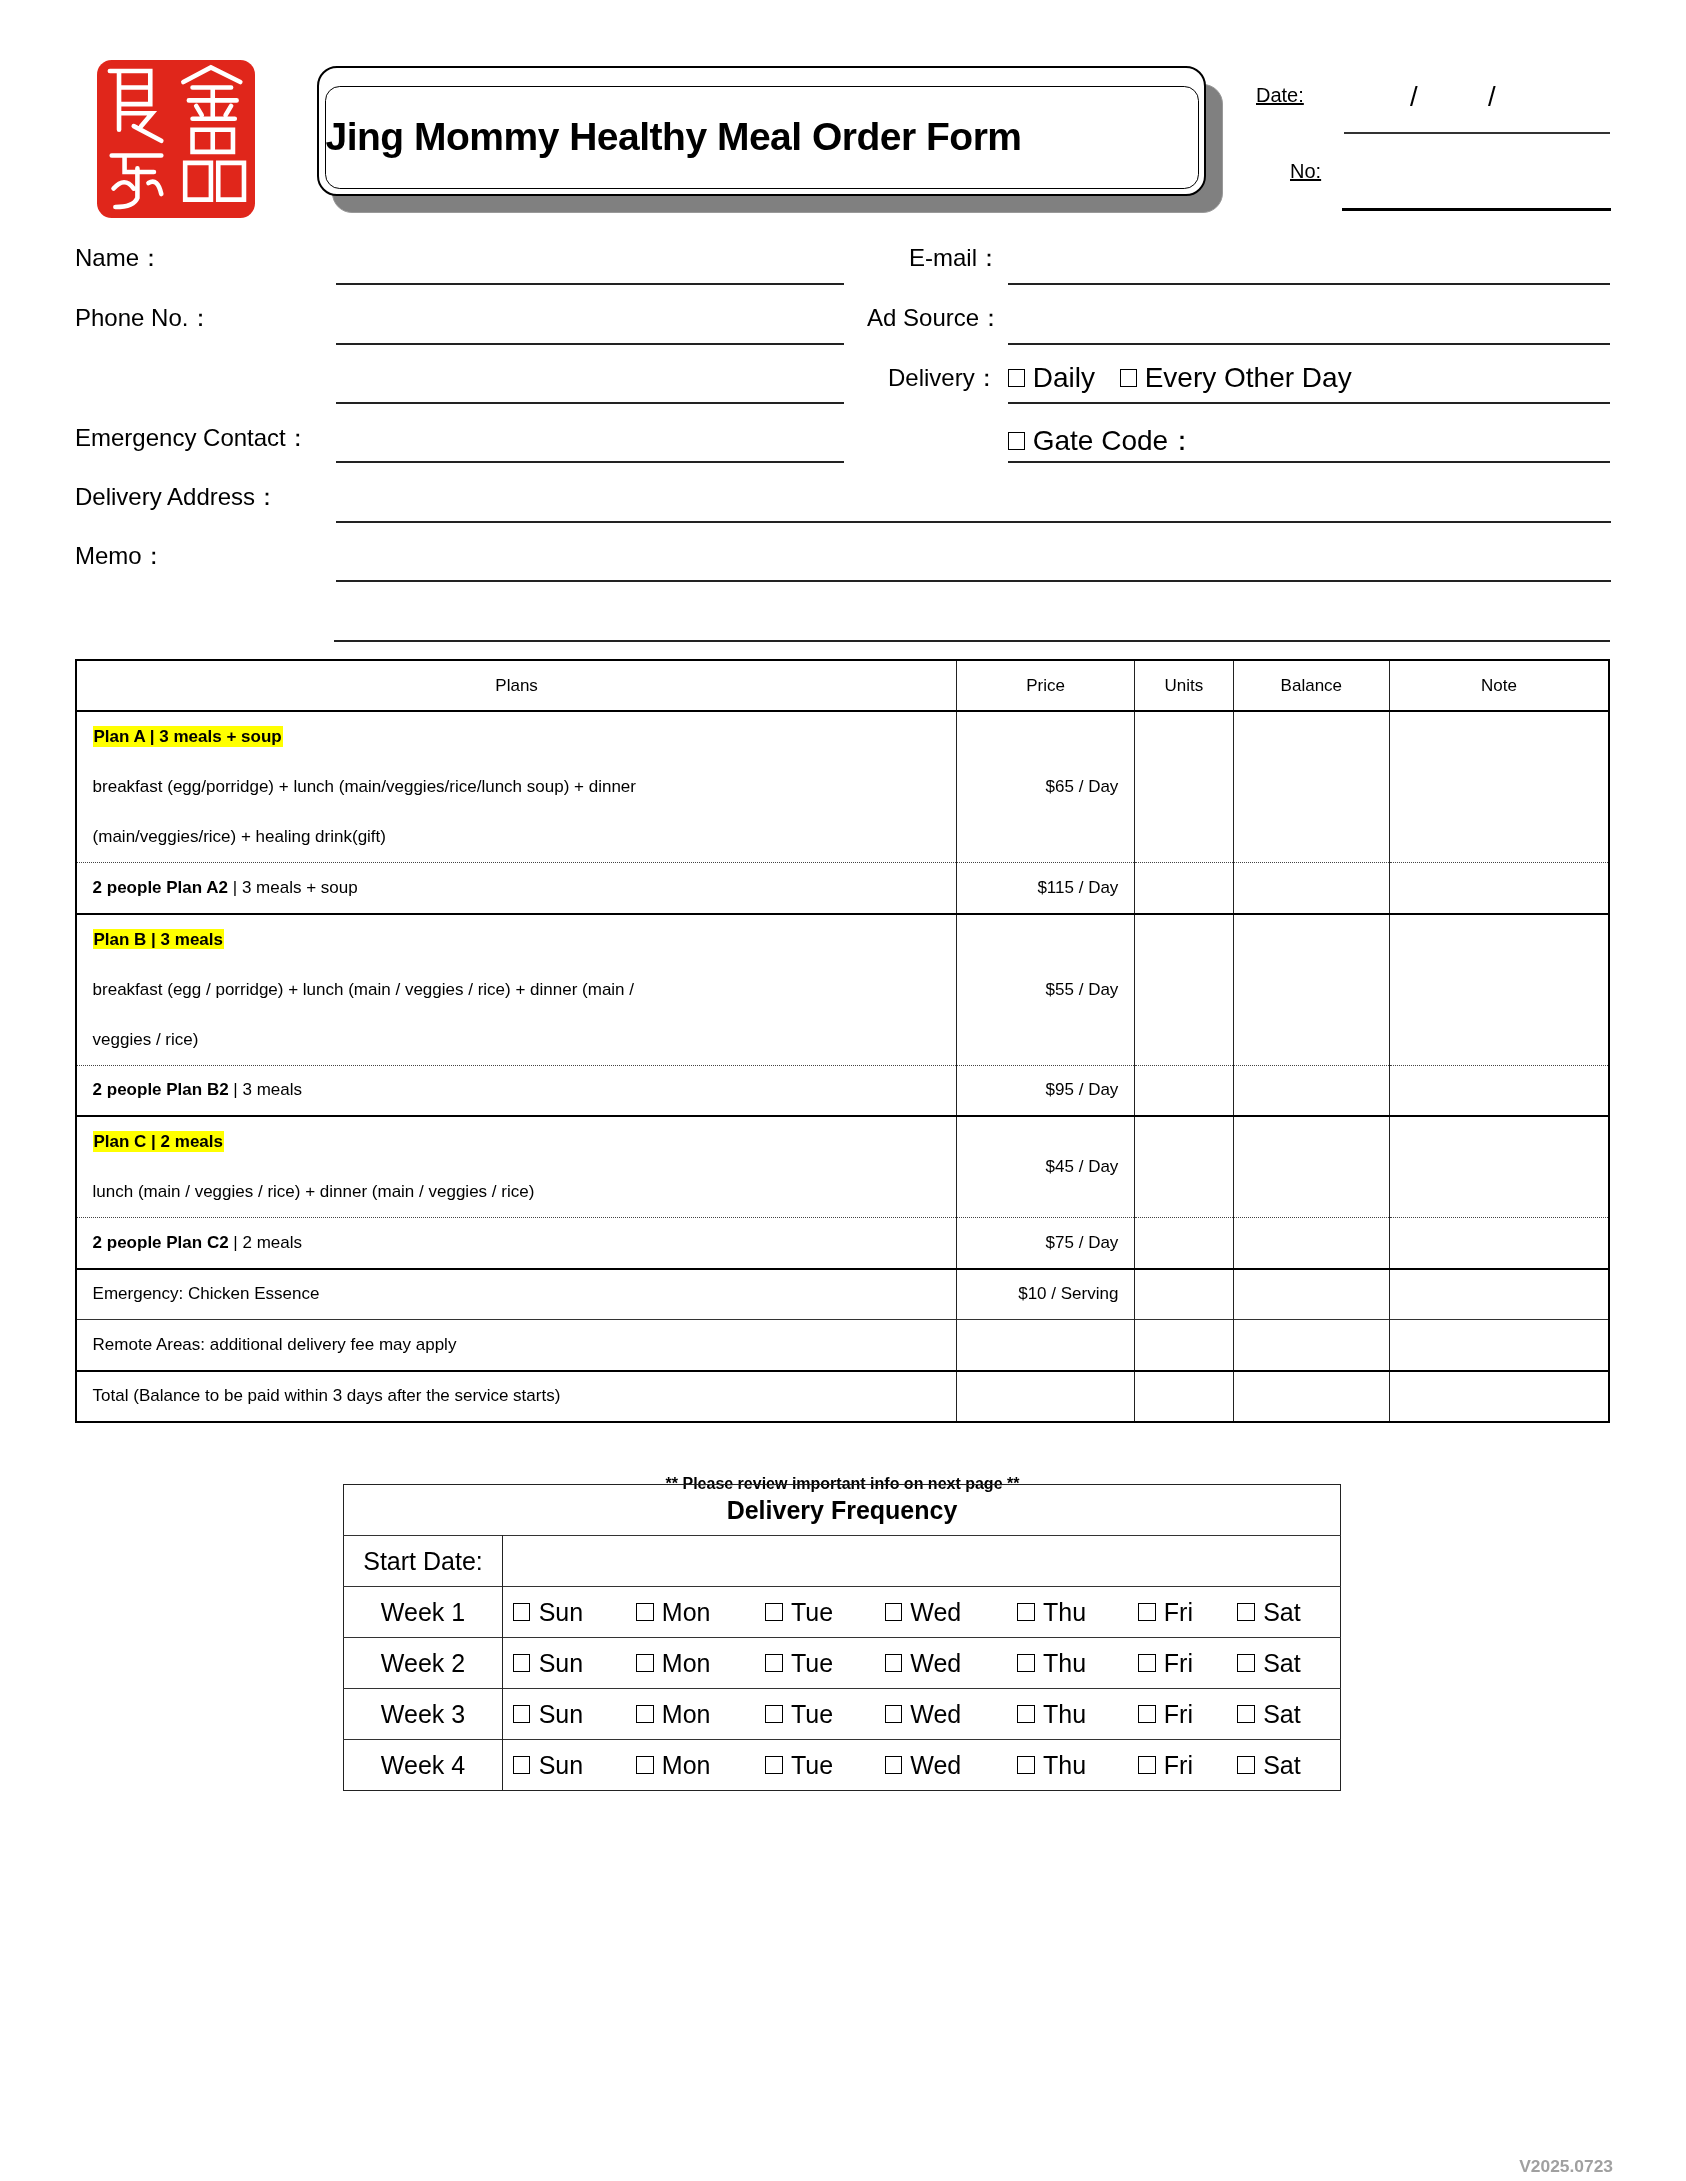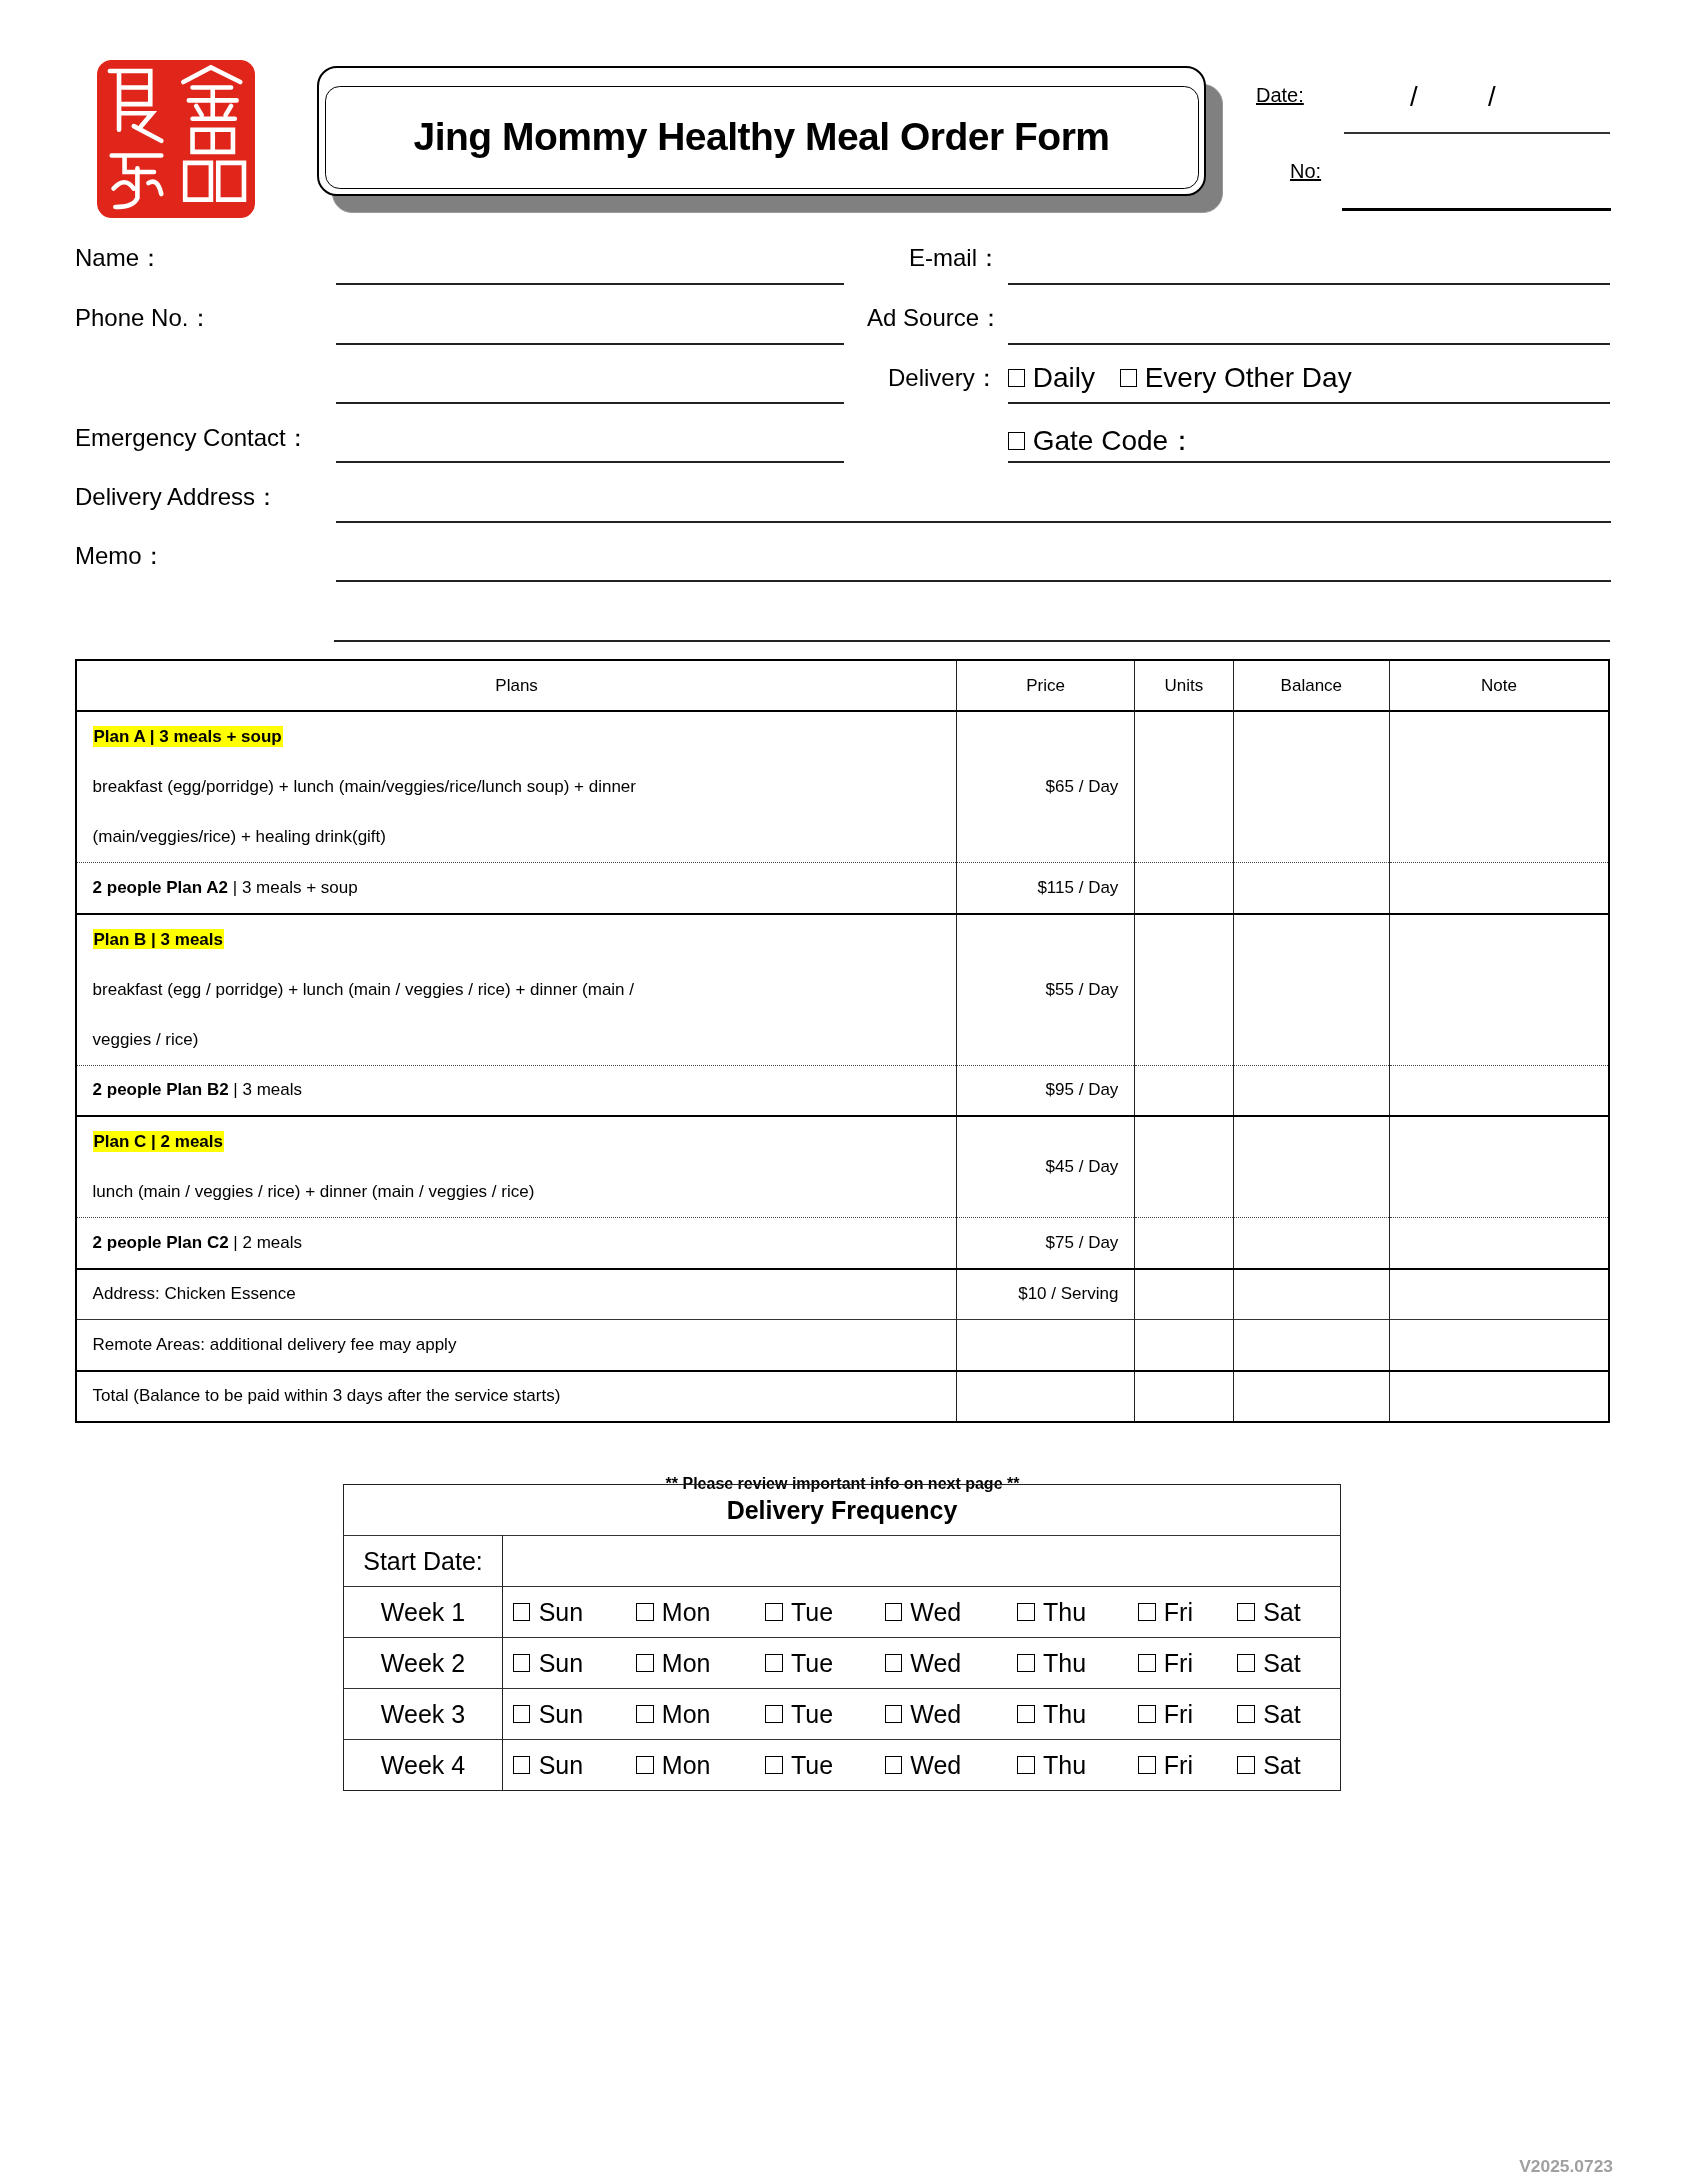--- a/index.html
+++ b/index.html
@@ -6,21 +6,21 @@
   html, body { width: 1686px; height: 2182px; background: #ffffff; }
   body { position: relative; font-family: "Liberation Sans", sans-serif; color: #000; overflow: hidden; }
 
   
   .logo { position: absolute; left: 97px; top: 60px; width: 158px; height: 158px; background: #e0261b; border-radius: 14.7px; }
   .logo svg { position: absolute; left: 0; top: 0; }
 
   
   .title-shadow { position: absolute; left: 332px; top: 84px; width: 891px; height: 129px; background: #808080; border-radius: 20px; border: 1.8px solid #999; }
   .title-box { position: absolute; left: 317px; top: 66px; width: 889px; height: 130px; background: #fff; border: 2.8px solid #000; border-radius: 20px; }
-  .title-box-inner { position: absolute; left: 5.5px; top: 5.5px; right: 5.5px; bottom: 5.5px; border: 1.8px solid #000; border-radius: 14.7px; display: flex; align-items: center; justify-content: center; margin-top: 12px; }
+  .title-box-inner { position: absolute; left: 5.5px; top: 5.5px; right: 5.5px; bottom: 5.5px; border: 1.8px solid #000; border-radius: 14.7px; display: flex; align-items: center; justify-content: flex-start; margin-top: 12px; }
   .title-text { font-size: 39px; font-weight: bold; letter-spacing: -0.5px; }
 
   
   .hdr-label { position: absolute; font-size: 20px; text-align: center; text-decoration: underline; }
   .hdr-line { position: absolute; height: 1.8px; background: #333; }
   .slash { position: absolute; font-size: 27.5px; }
 
   
   .field-label { position: absolute; font-size: 24px; white-space: nowrap; }
   .field-line { position: absolute; height: 1.8px; background: #222; }
@@ -193,21 +193,21 @@
 
     <tr class="dotted-top" style="height:51px;">
       <td><span class="bold">2 people Plan C2</span><span> | 2 meals</span></td>
       <td class="price-cell">$75 / Day</td>
       <td></td>
       <td></td>
       <td></td>
     </tr>
 
     <tr class="thick-top" style="height:51px;">
-      <td>Address: Chicken Essence</td>
+      <td>Emergency: Chicken Essence</td>
       <td class="price-cell">$10 / Serving</td>
       <td></td>
       <td></td>
       <td></td>
     </tr>
 
     <tr class="thin-top" style="height:51px;">
       <td>Remote Areas: additional delivery fee may apply</td>
       <td></td>
       <td></td>

